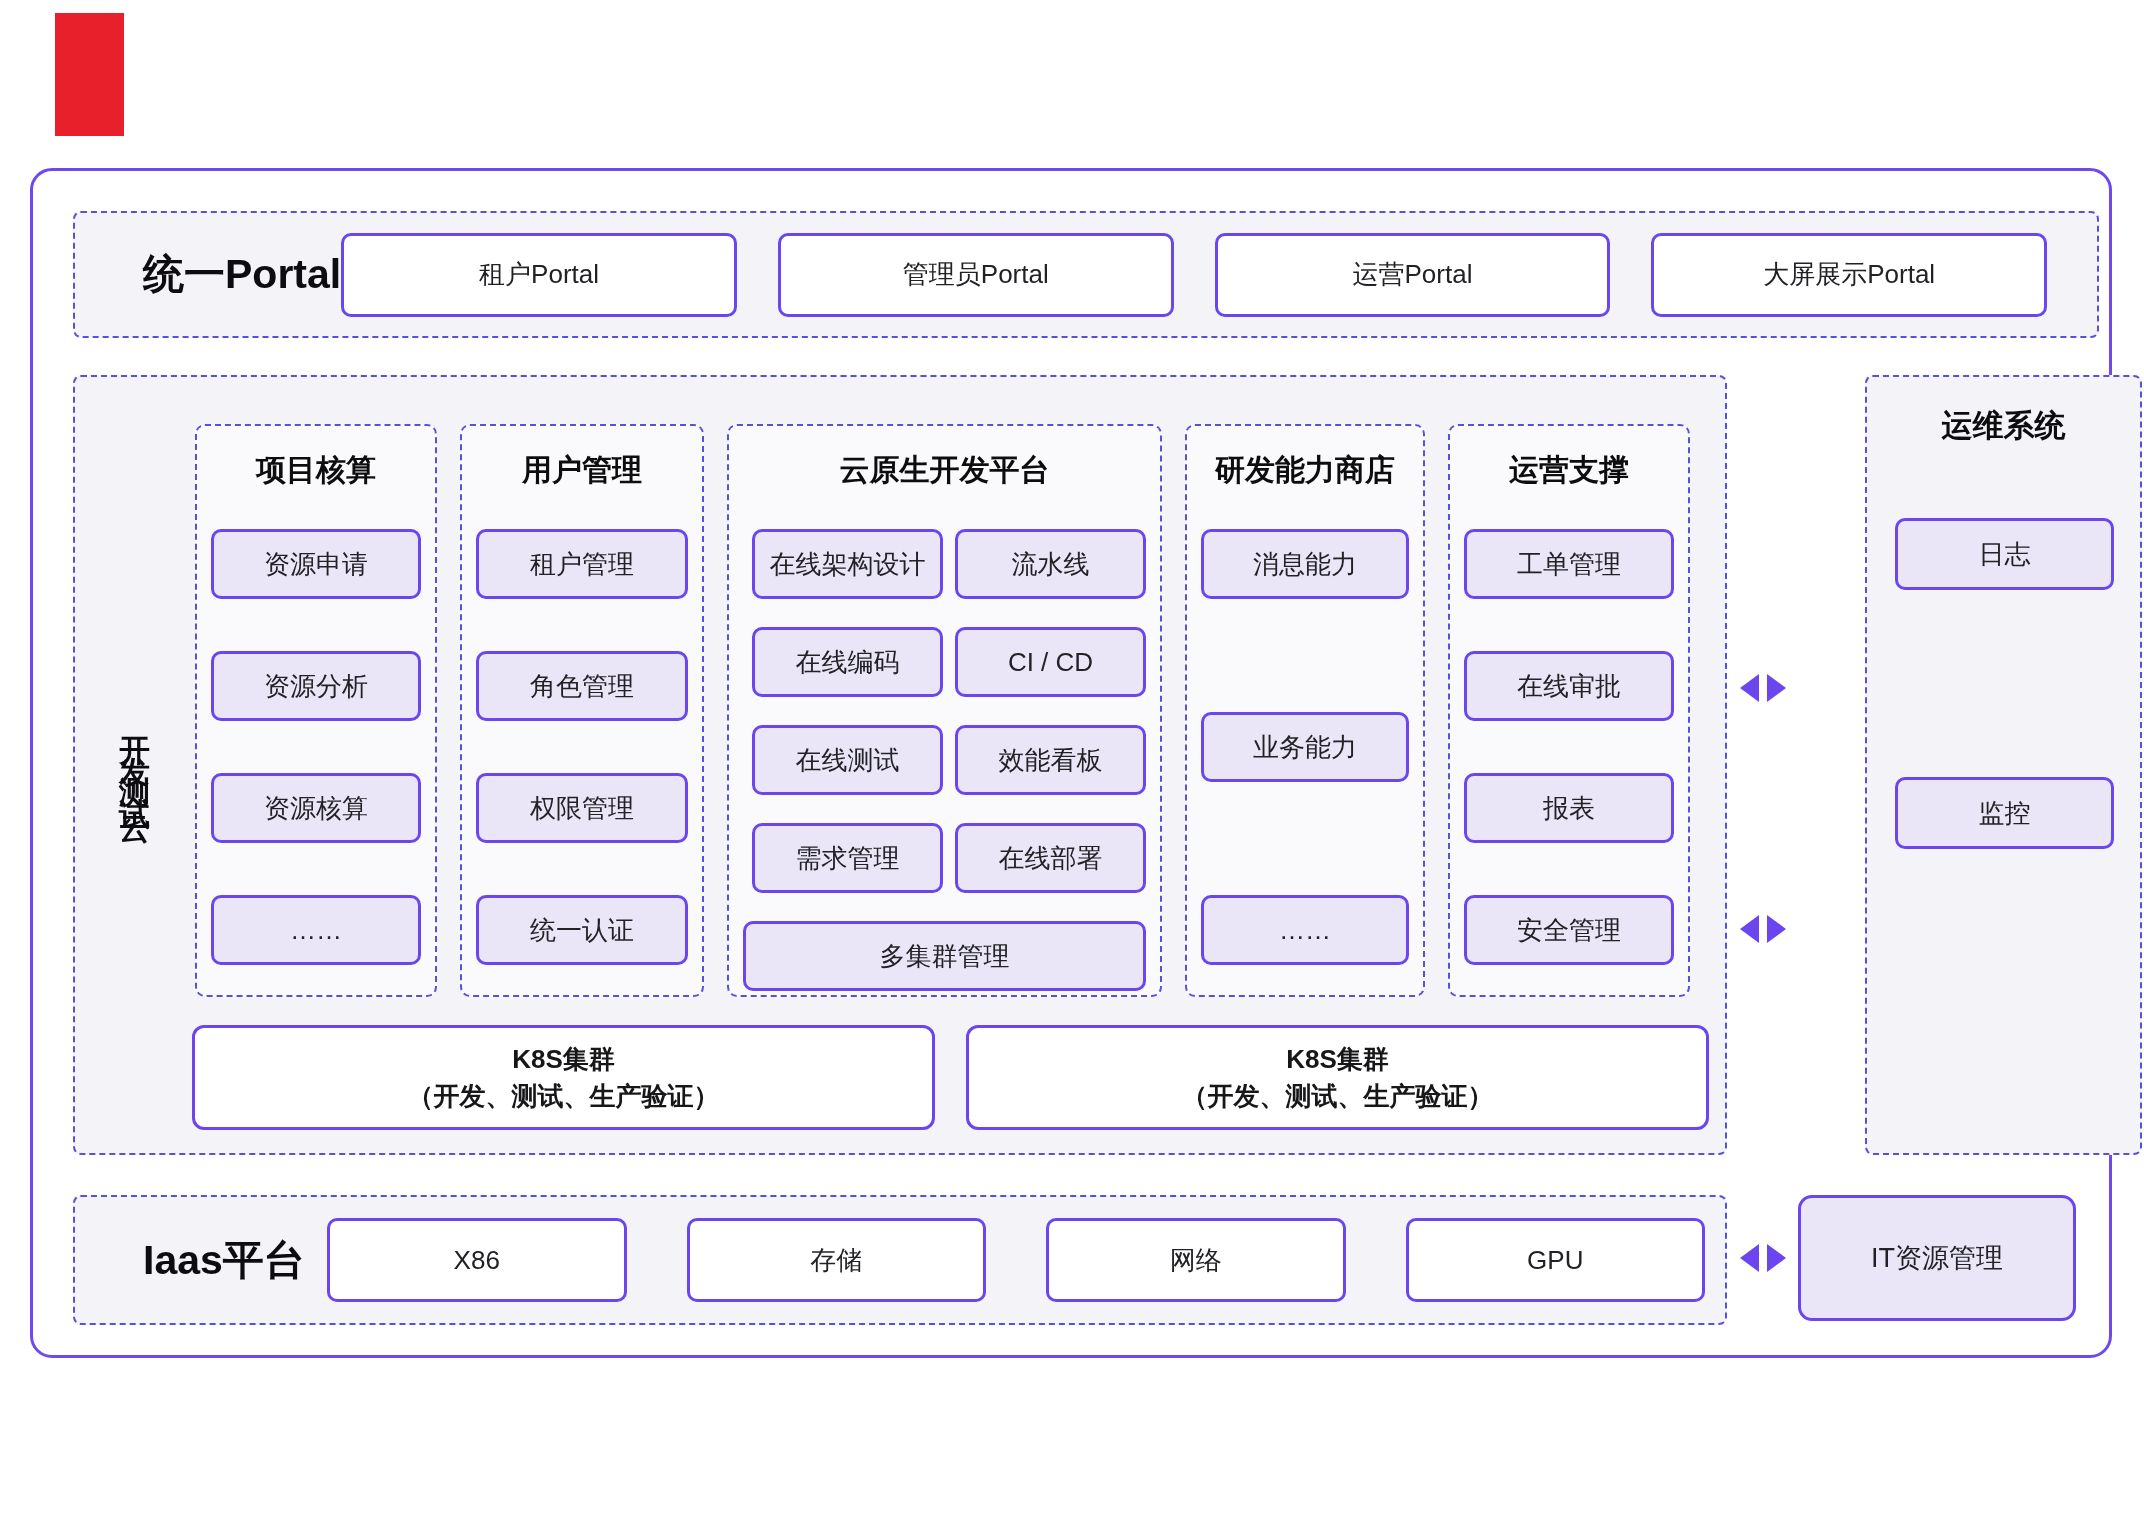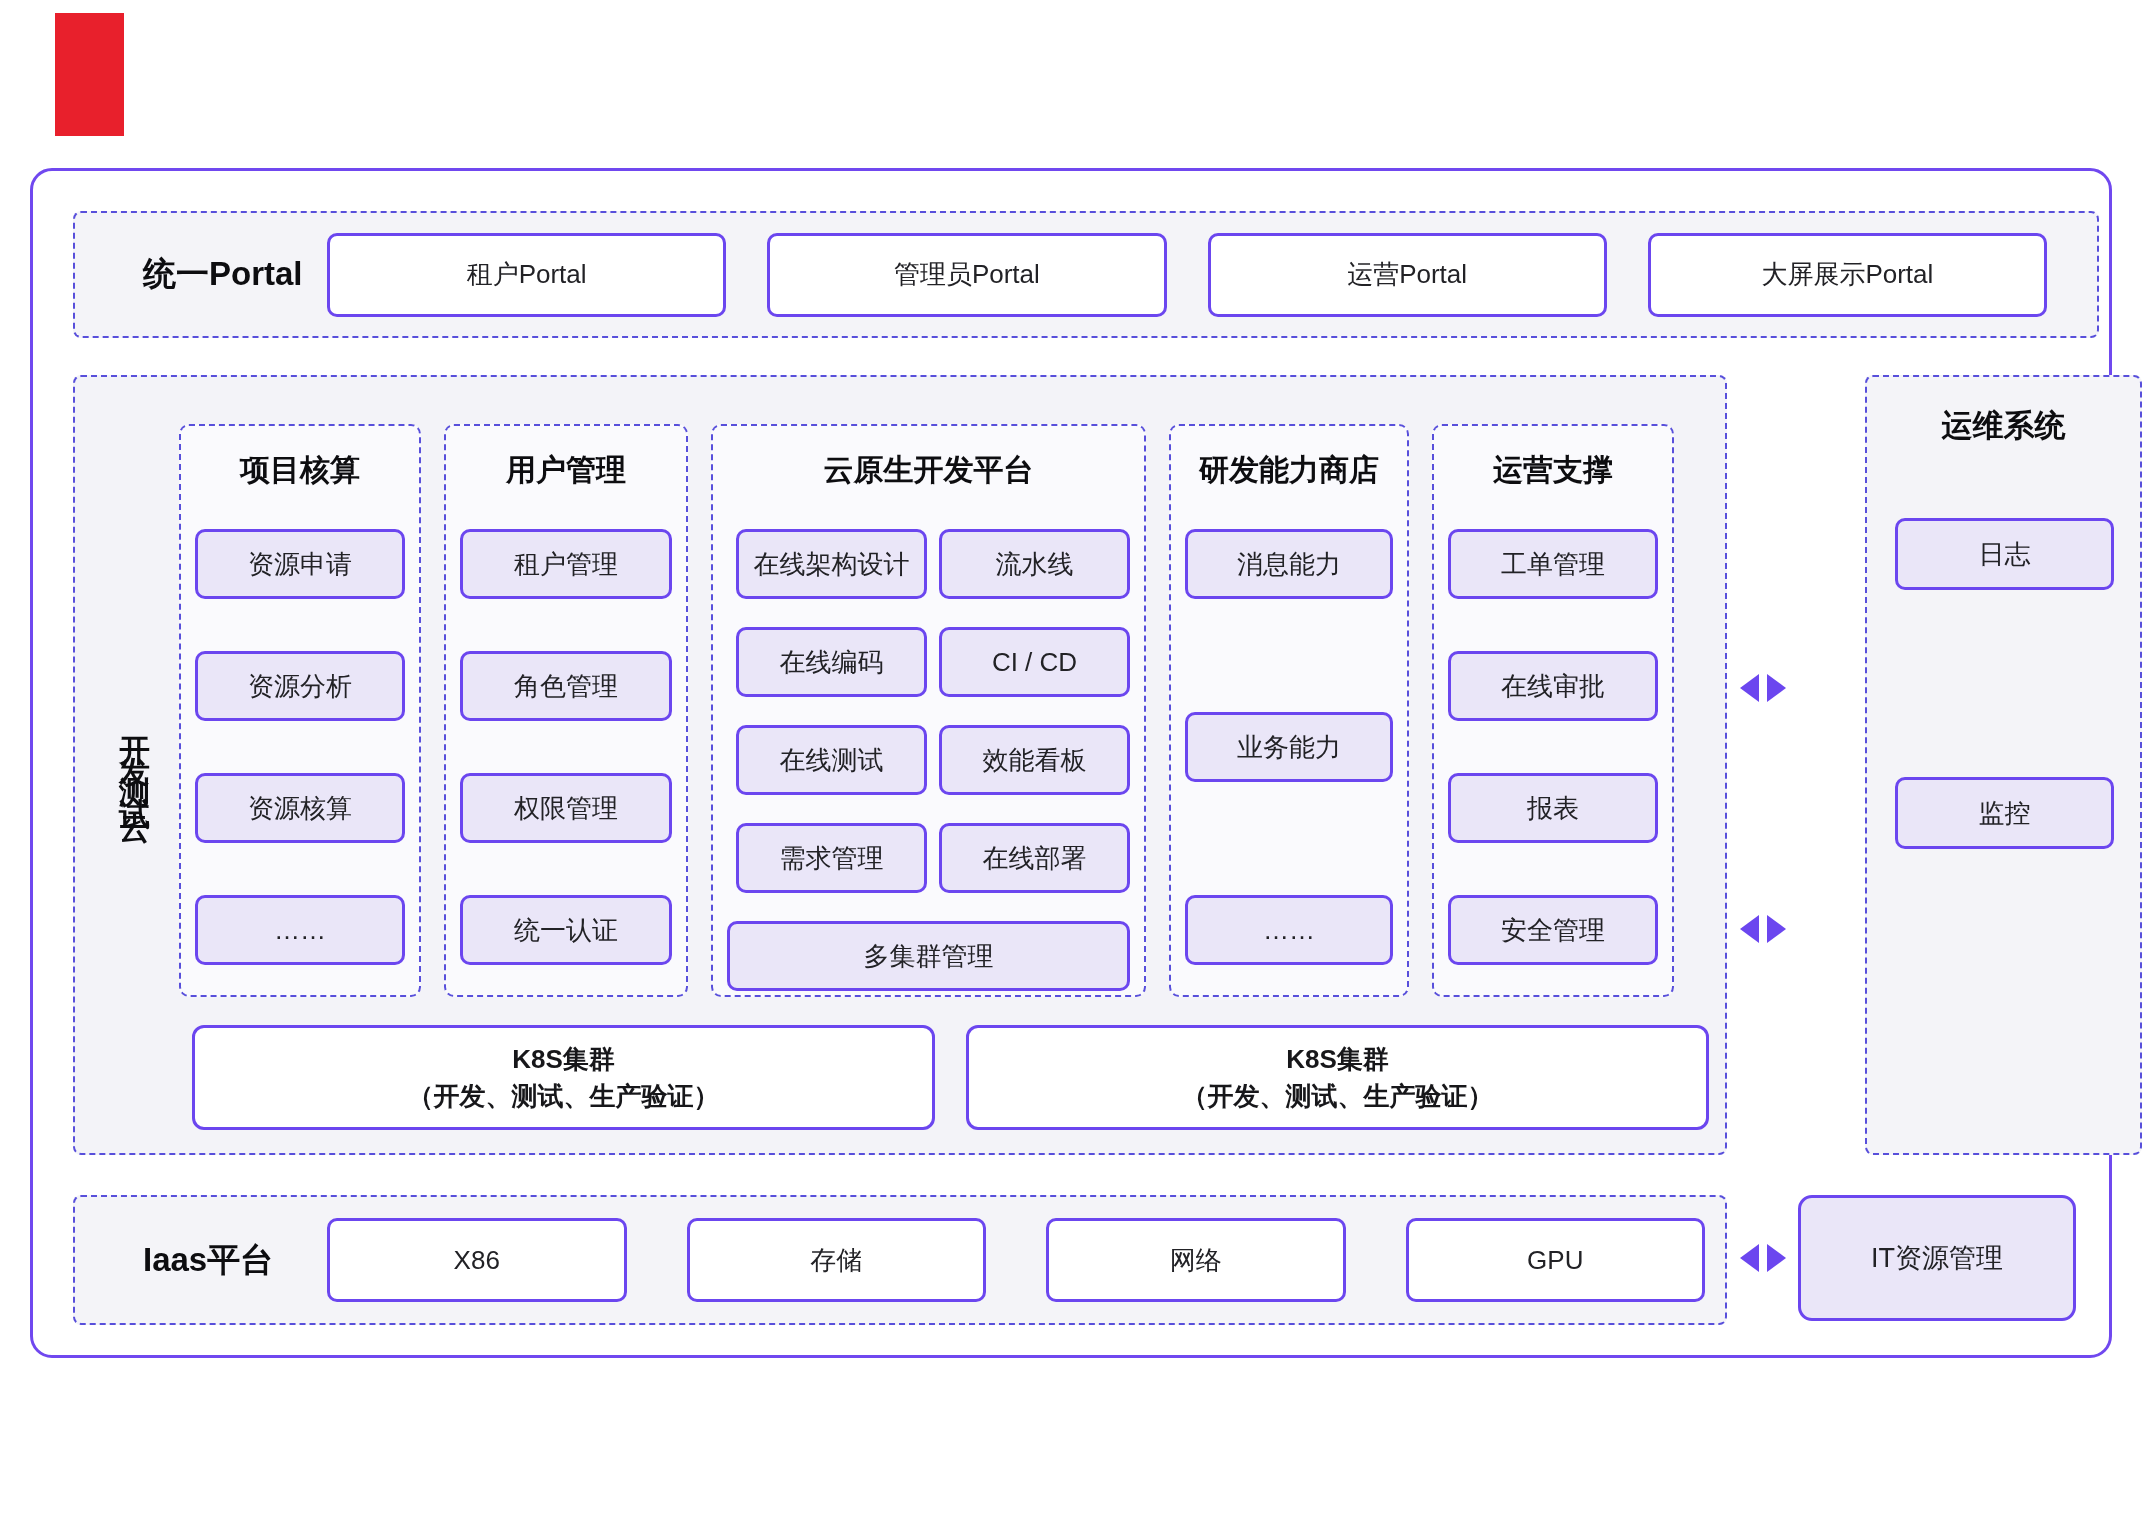--- a/index.html
+++ b/index.html
@@ -14,39 +14,39 @@
   body{background:#ffffff;font-family:"Liberation Sans","DejaVu Sans",sans-serif;color:var(--ink);}
   .canvas{position:relative;width:2144px;height:1540px;background:#ffffff;overflow:hidden;}
   .corner-marker{position:absolute;left:55px;top:13px;width:69px;height:123px;background:#E8202C;}
   .outer{position:absolute;left:30px;top:168px;width:2082px;height:1190px;border:3px solid #7048EF;border-radius:22px;background:#ffffff;}
 
   
   .panel{position:absolute;background:var(--panel);border:2px dashed var(--dashed);border-radius:8px;}
 
   
   .hrow{display:flex;align-items:center;}
-  .hrow .row-label{flex:0 0 252px;padding-left:68px;font-size:33px;font-weight:bold;color:#0d0d10;white-space:nowrap;}
+  .hrow .row-label{flex:0 0 252px;padding-left:68px;font-size:41px;font-weight:bold;color:#0d0d10;white-space:nowrap;}
   .hrow .row-boxes{flex:1;display:flex;align-items:center;height:100%;}
   .wbox{height:84px;background:#ffffff;border:3px solid var(--accent);border-radius:10px;
         display:flex;align-items:center;justify-content:center;font-size:26px;color:var(--ink);}
 
   .portal-sec{left:40px;top:40px;width:2026px;height:127px;}
   .portal-sec .row-boxes{gap:41px;padding-right:50px;}
   .portal-sec .wbox{flex:1;}
 
   .iaas-sec{left:40px;top:1024px;width:1654px;height:130px;}
   .iaas-sec .row-boxes{gap:60px;padding-right:20px;}
   .iaas-sec .wbox{flex:1;}
 
   
   .midband{left:40px;top:204px;width:1654px;height:780px;background:#F3F3F8;}
   .vlabel{position:absolute;left:38px;top:50%;transform:translateY(-53%);
           writing-mode:vertical-rl;text-orientation:upright;font-size:31px;font-weight:bold;
           letter-spacing:20px;color:#0d0d10;}
-  .columns{position:absolute;left:104px;top:47px;right:36px;height:573px;display:flex;gap:23px;}
+  .columns{position:absolute;left:120px;top:47px;right:36px;height:573px;display:flex;gap:23px;}
   .col{border:2px dashed var(--dashed);border-radius:10px;background:var(--colbg);
        display:flex;flex-direction:column;padding:24px 14px 30px;flex-shrink:0;}
   .col-title{font-size:30px;font-weight:bold;text-align:center;color:#0d0d10;flex:none;margin-bottom:10px;}
   .col-rows{flex:1;display:flex;flex-direction:column;justify-content:space-between;}
   .pair-row{display:flex;gap:12px;padding-left:9px;}
   .pair-row .dbox{flex:1;}
   .dbox{height:70px;background:var(--fill);border:3px solid var(--accent);border-radius:10px;
         display:flex;align-items:center;justify-content:center;font-size:26px;color:var(--ink);white-space:nowrap;margin-top:28px;}
 
   .k8s-row{position:absolute;left:117px;right:16px;top:648px;height:105px;display:flex;gap:31px;}

